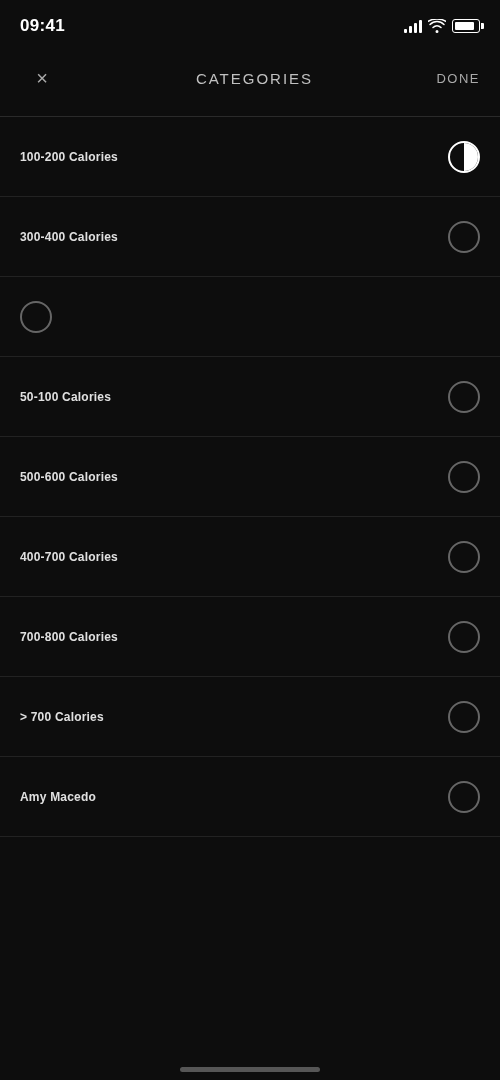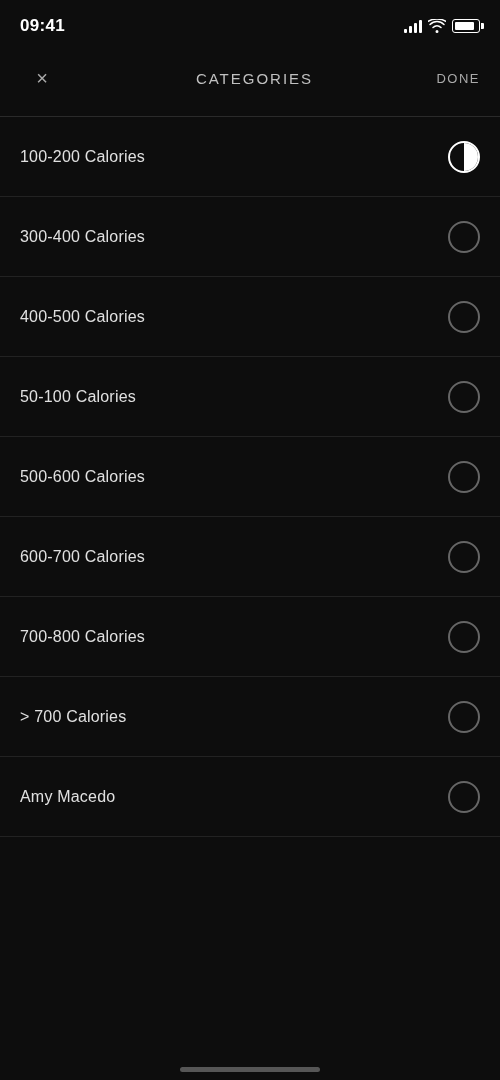--- a/index.html
+++ b/index.html
@@ -138,22 +138,22 @@
       display: flex;
       justify-content: space-between;
       align-items: center;
       padding: 0 20px;
       height: 80px;
       border-bottom: 1px solid #222222;
       cursor: pointer;
     }
 
     .category-label {
-      font-size: 16px;
-      font-weight: 400;
+      font-size: 12px;
+      font-weight: 700;
       color: #e0e0e0;
       letter-spacing: 0.2px;
     }
 
     
     .radio-circle {
       width: 32px;
       height: 32px;
       border-radius: 50%;
       border: 2px solid #666666;
@@ -236,33 +236,32 @@
 <ul class="category-list" id="category-list">
 <li class="category-item">
       <span class="category-label">100-200  Calories</span>
       <div class="radio-circle selected"></div>
     </li>
     <li class="category-item">
       <span class="category-label">300-400  Calories</span>
       <div class="radio-circle"></div>
     </li>
     <li class="category-item">
-      <span class="category-label">400-500  Calories</span>
       <div class="radio-circle"></div>
     </li>
     <li class="category-item">
       <span class="category-label">50-100  Calories</span>
       <div class="radio-circle"></div>
     </li>
     <li class="category-item">
       <span class="category-label">500-600  Calories</span>
       <div class="radio-circle"></div>
     </li>
     <li class="category-item">
-      <span class="category-label">600-700  Calories</span>
+      <span class="category-label">400-700  Calories</span>
       <div class="radio-circle"></div>
     </li>
     <li class="category-item">
       <span class="category-label">700-800  Calories</span>
       <div class="radio-circle"></div>
     </li>
     <li class="category-item">
       <span class="category-label">&gt; 700  Calories</span>
       <div class="radio-circle"></div>
     </li>

